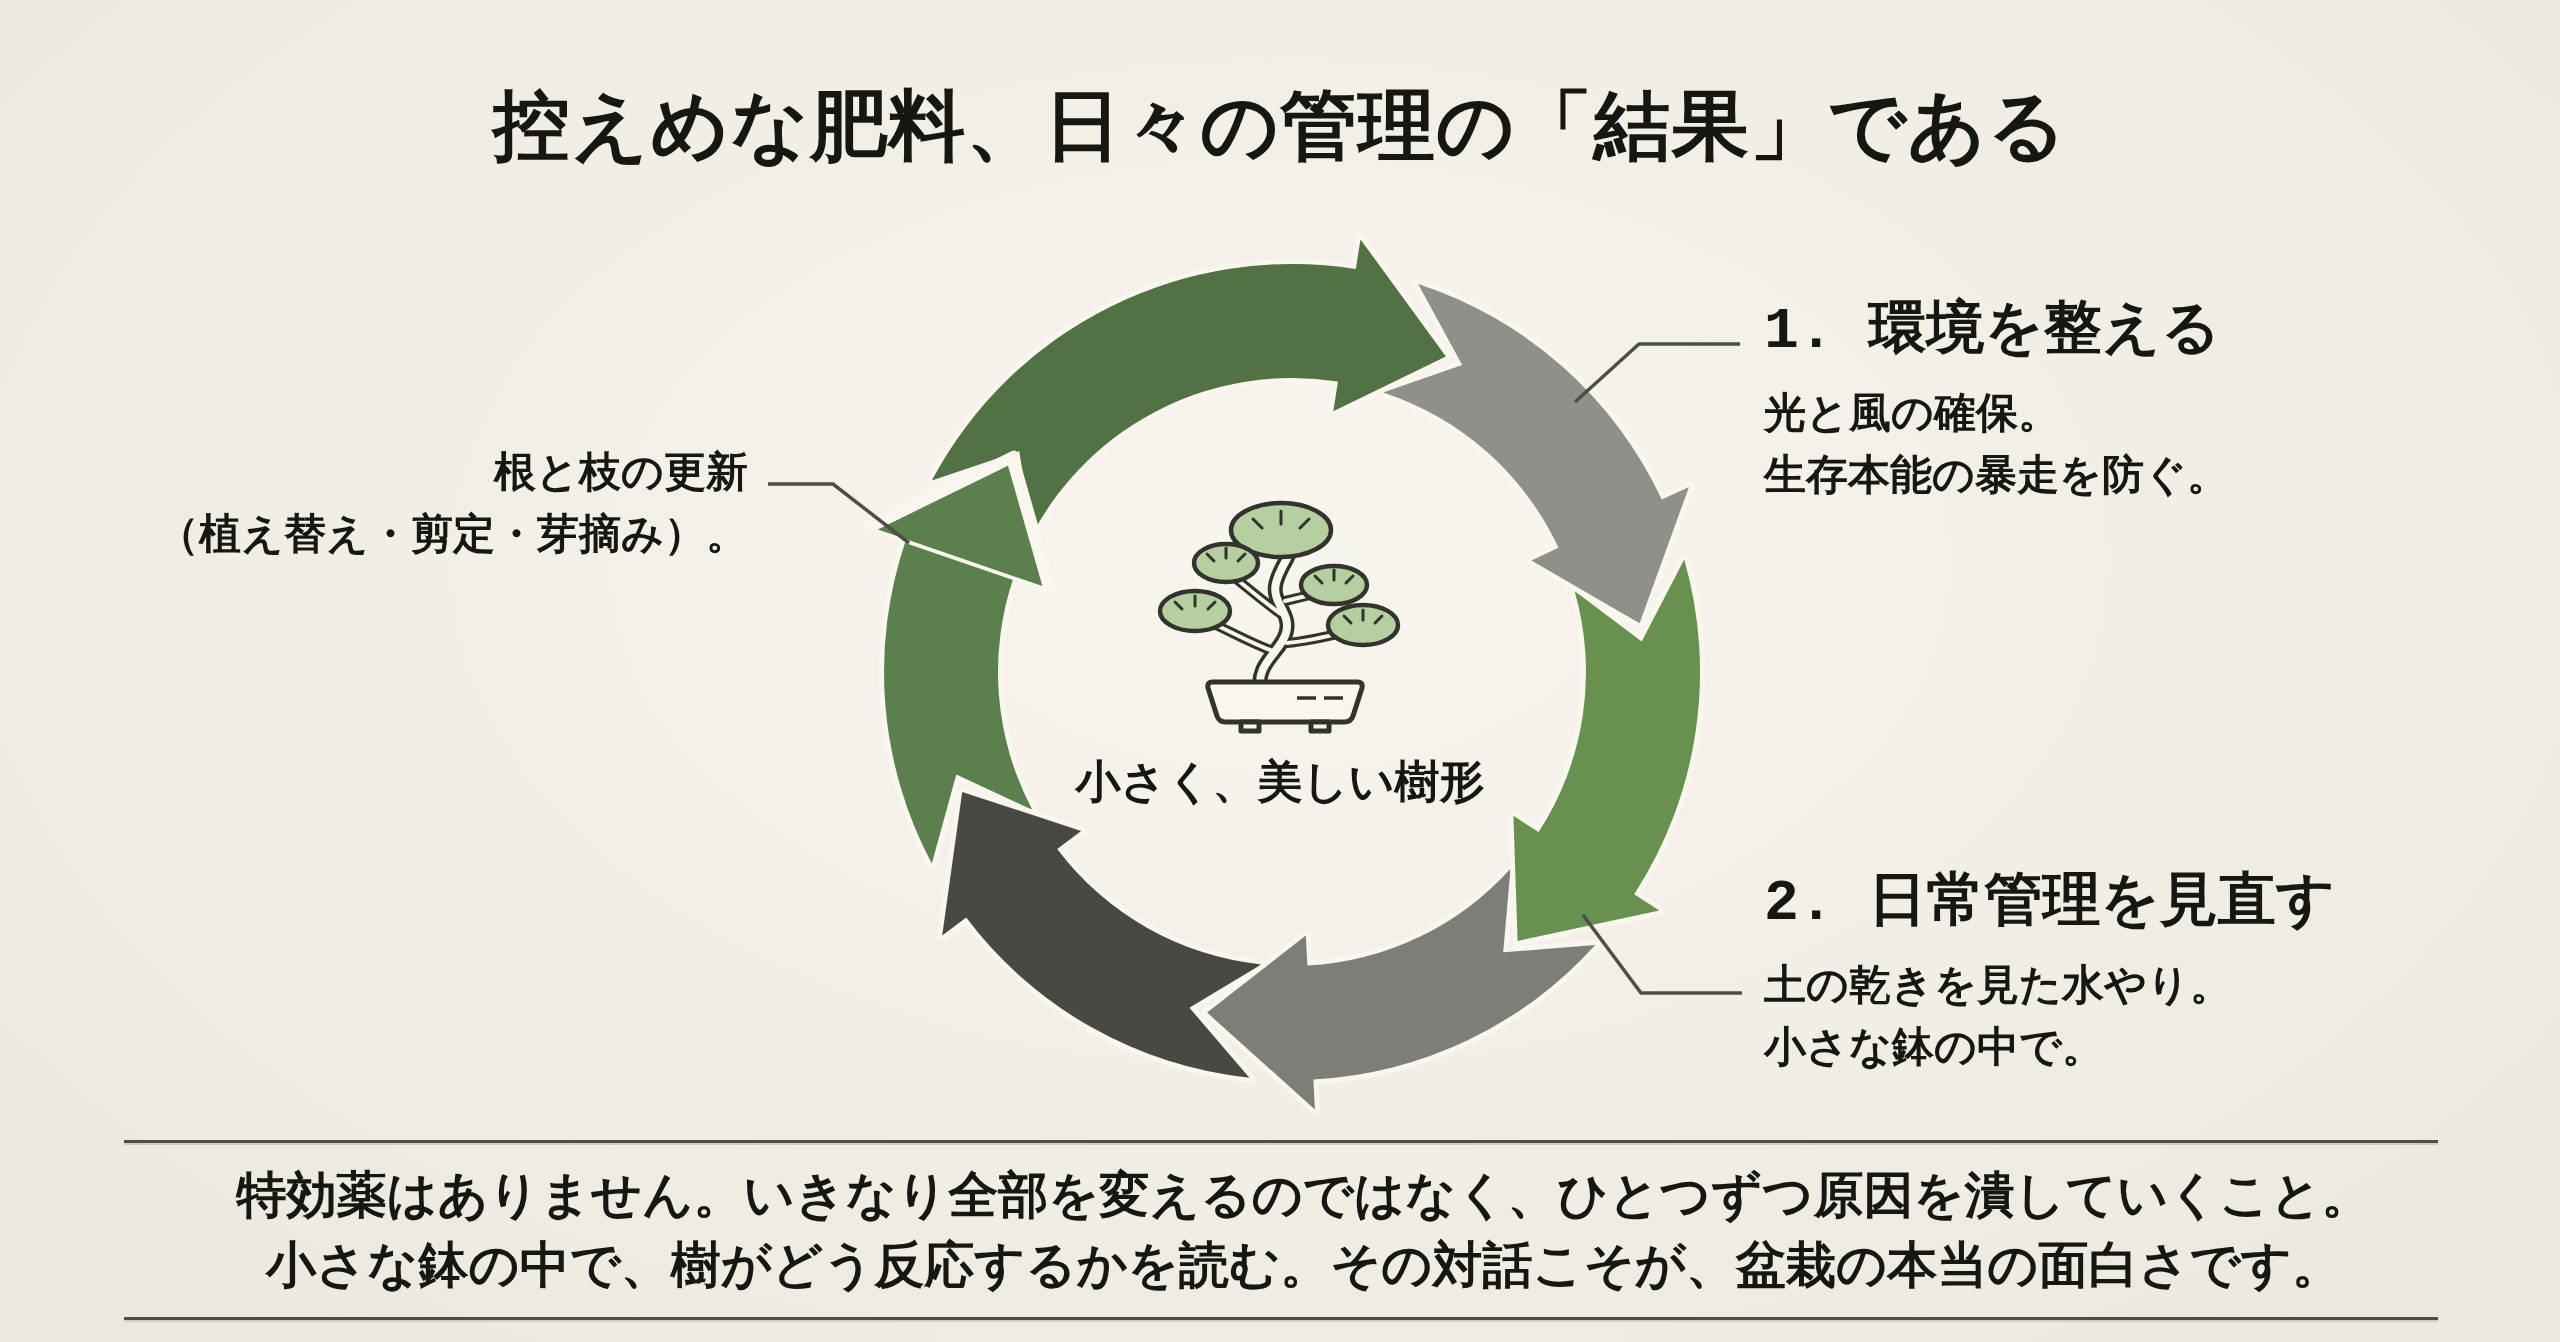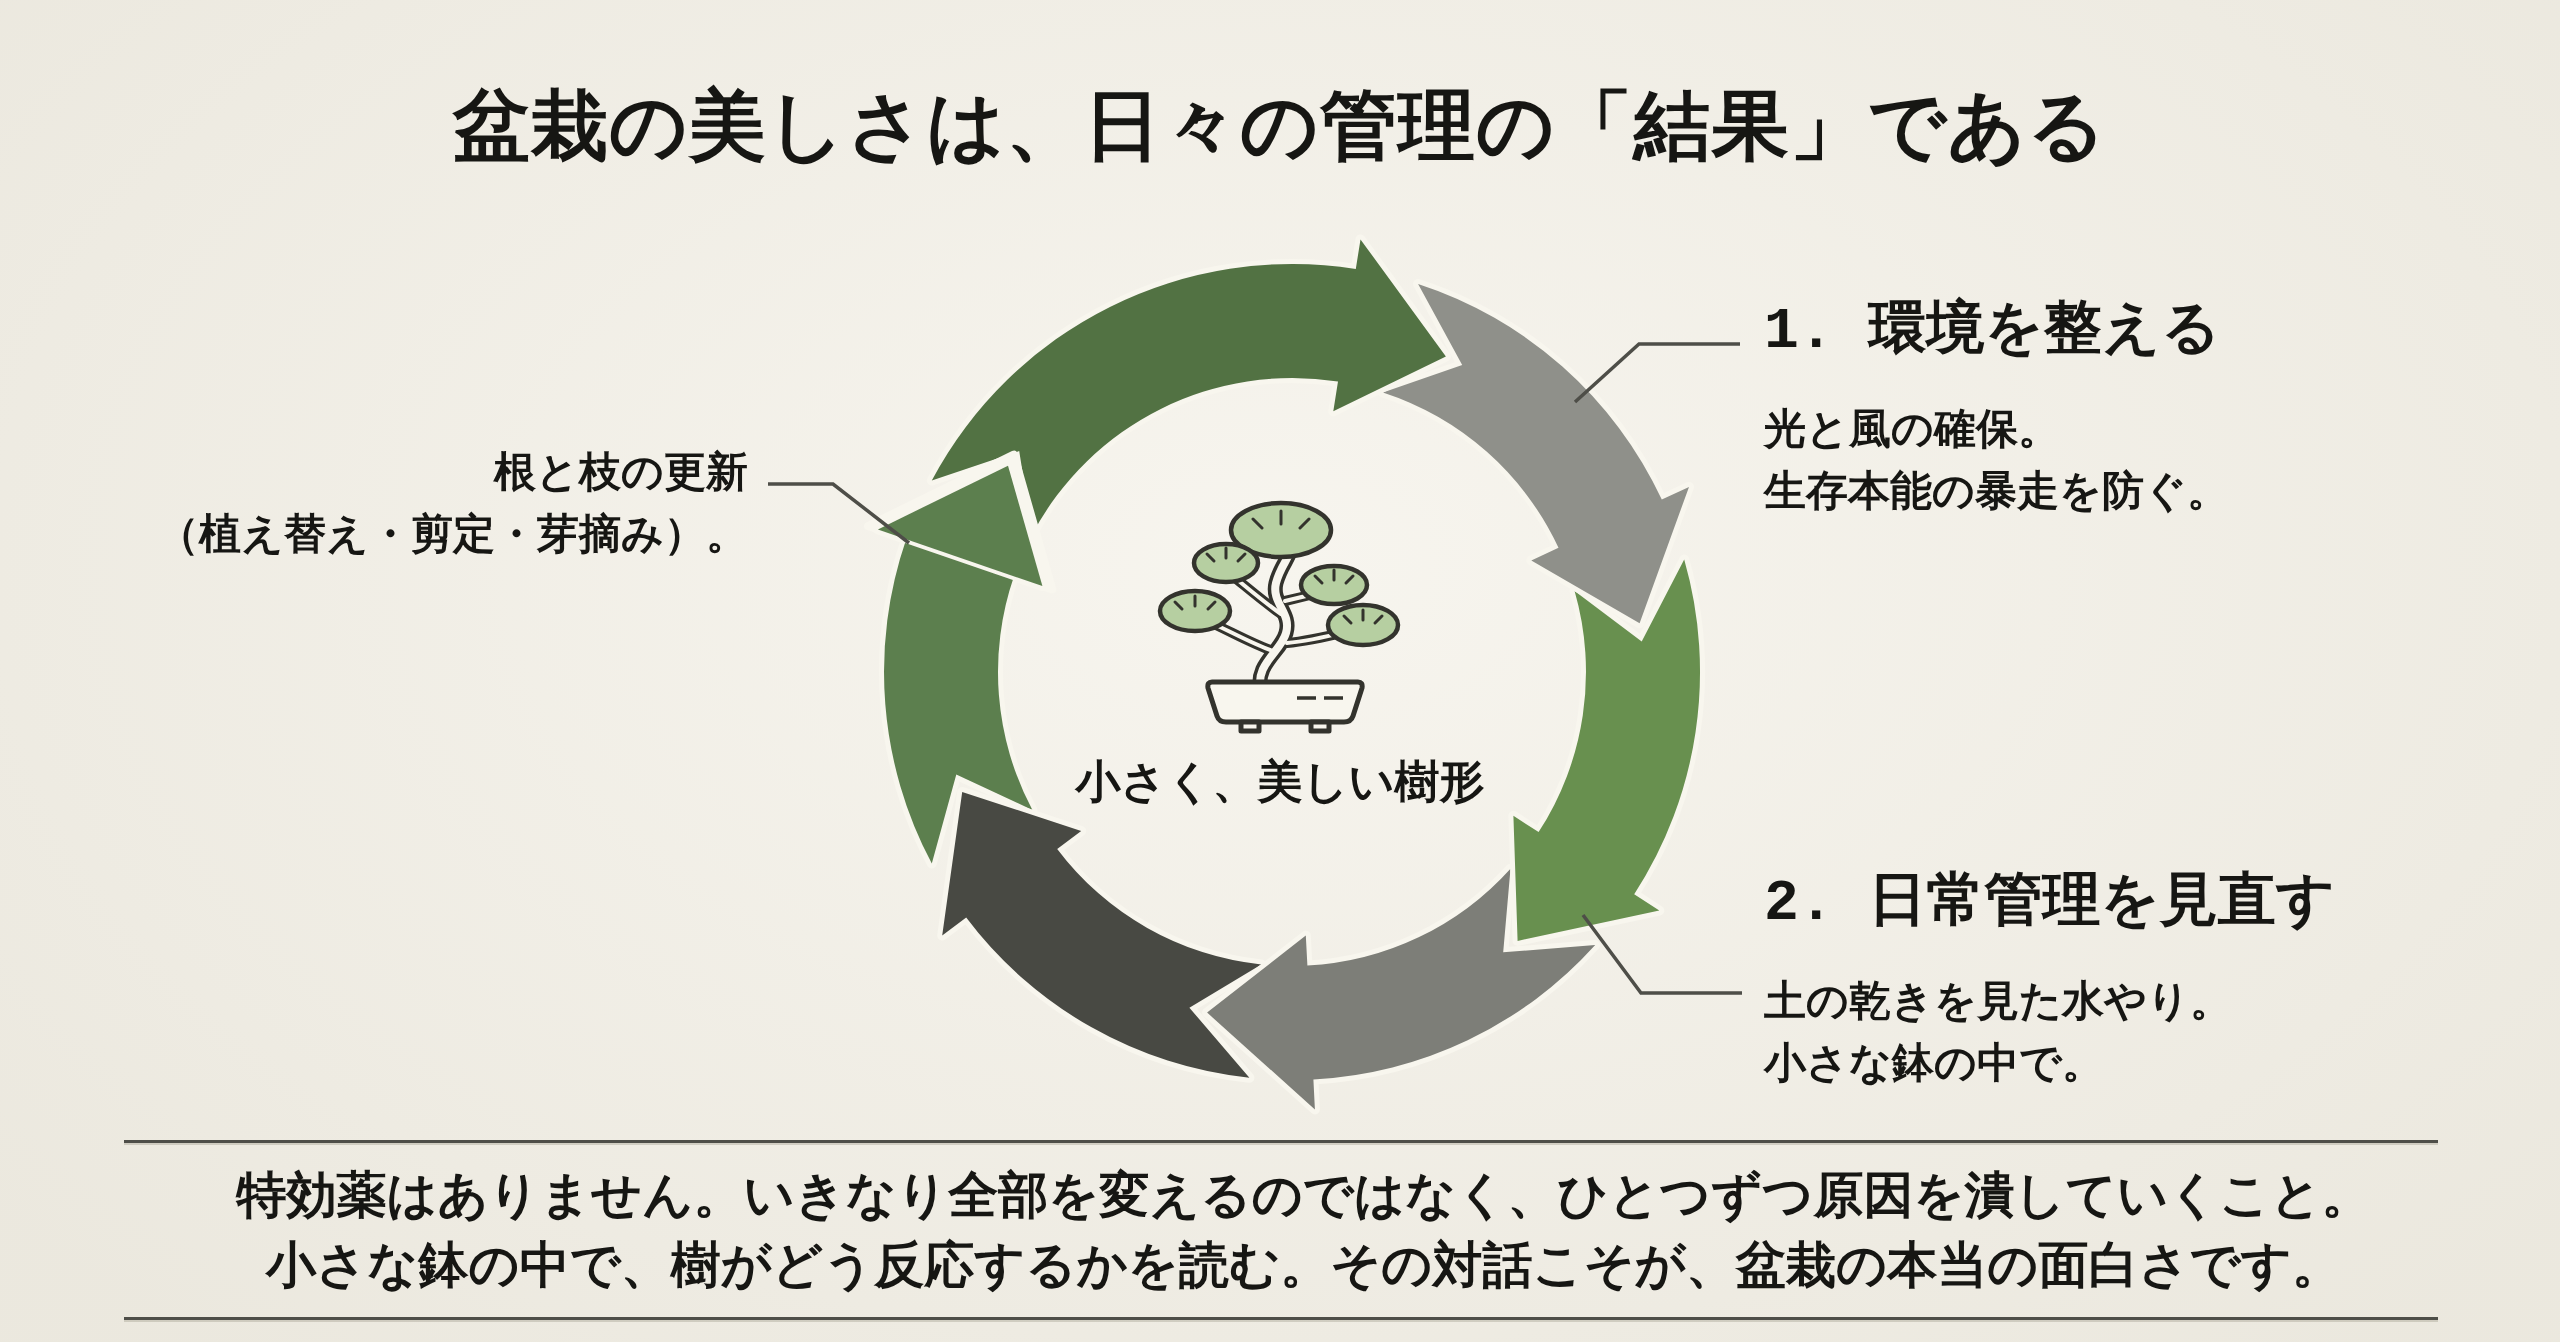--- a/index.html
+++ b/index.html
@@ -23,21 +23,21 @@
   .con{fill:none;stroke:var(--line,#4e4e48);stroke-width:3.5px;}
   .bonsai-dark{stroke:var(--bonsai_outline,#33332d);fill:none;stroke-linecap:round;}
   .bonsai-core{stroke:var(--paper_gap,#f8f6ee);fill:none;stroke-linecap:round;}
   .pad{fill:var(--bonsai_leaf,#b6cfa1);stroke:var(--bonsai_outline,#33332d);stroke-width:4.5px;}
   .tick{stroke:var(--bonsai_outline,#33332d);stroke-width:3px;fill:none;stroke-linecap:round;}
   .pot{fill:var(--paper_gap,#f8f6ee);stroke:var(--bonsai_outline,#33332d);stroke-width:5px;stroke-linejoin:round;}
   .potline{stroke:var(--bonsai_outline,#33332d);stroke-width:3.5px;}
 
   .step{position:absolute;white-space:nowrap;color:var(--ink,#161613);z-index:3;}
   .step-title{font-family:Liberation Mono, monospace;font-weight:700;font-size:58px;line-height:72px;}
-  .step-body{font-weight:700;font-size:42px;line-height:62px;margin-top:30px;}
+  .step-body{font-weight:700;font-size:42px;line-height:62px;margin-top:14px;}
   .step-1{left:1764px;top:296px;}
   .step-2{left:1764px;top:868px;}
   .step-3{right:1812px;top:434px;text-align:right;}
   .step-3 .step-body{margin-top:7px;}
 
   .center-caption{
     position:absolute;left:0;right:0;top:752px;text-align:center;
     font-weight:700;font-size:45px;line-height:60px;color:var(--ink,#161613);z-index:3;white-space:nowrap;
   }
   .rule{position:absolute;left:124px;width:2314px;height:3px;background:var(--line,#4e4e48);z-index:3;}
@@ -47,21 +47,21 @@
     position:absolute;left:0;right:0;top:1160px;text-align:center;
     font-weight:700;font-size:50px;line-height:70px;color:var(--ink,#161613);z-index:3;
   }
   .footer-line{white-space:nowrap;padding-left:48px;}
 </style>
 </head>
 <body>
 
 <div class="canvas">
 
-  <div class="page-title">盆栽の美しさは、日々の管理の「結果」である</div>
+  <div class="page-title">控えめな肥料、日々の管理の「結果」である</div>
 
   <svg class="cycle" viewBox="0 0 2560 1342">
 
     <g id="arrows">
         <path d="M931.8 863.5 A408 408 0 0 1 906.2 539.2 L877.9 529.4 L1008.0 465.7 L1042.4 586.1 L1014.0 576.3 A294 294 0 0 0 1032.4 810.0 L956.3 774.6 Z" fill="#5c7f4e" class="seg"></path>
         <path d="M1249.4 1077.8 A408 408 0 0 1 966.2 917.5 L942.2 935.6 L962.2 792.0 L1081.2 830.9 L1057.2 848.9 A294 294 0 0 0 1261.3 964.4 L1189.4 1007.7 Z" fill="#484943" class="seg"></path>
         <path d="M1595.2 945.0 A408 408 0 0 1 1313.4 1079.4 L1314.9 1109.4 L1207.1 1012.6 L1305.8 935.6 L1307.4 965.6 A294 294 0 0 0 1510.5 868.7 L1503.2 952.3 Z" fill="#7d7e78" class="seg"></path>
         <path d="M1684.2 559.5 A408 408 0 0 1 1634.2 894.2 L1659.3 910.6 L1517.6 940.9 L1513.4 815.8 L1538.6 832.1 A294 294 0 0 0 1574.6 591.0 L1641.7 641.4 Z" fill="#68904f" class="seg"></path>
         <path d="M1418.1 284.0 A408 408 0 0 1 1661.8 499.6 L1689.0 486.9 L1639.6 623.2 L1531.3 560.4 L1558.5 547.8 A294 294 0 0 0 1382.9 392.4 L1462.2 365.0 Z" fill="#8f908a" class="seg"></path>
         <path d="M931.8 480.5 A408 408 0 0 1 1355.8 269.0 L1360.5 239.4 L1445.9 356.5 L1333.3 411.3 L1338.0 381.6 A294 294 0 0 0 1032.4 534.0 L1019.2 451.1 Z" fill="#527243" class="seg"></path>

